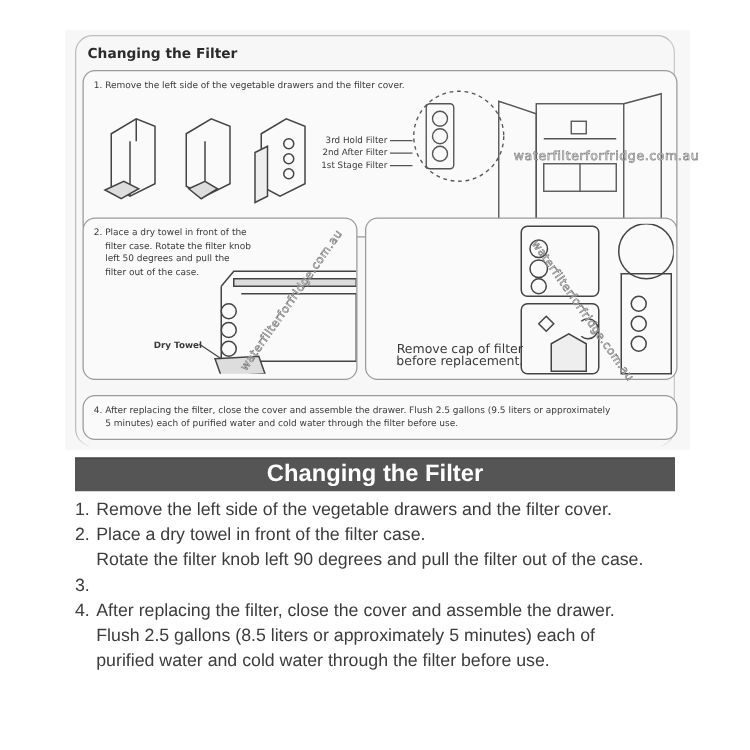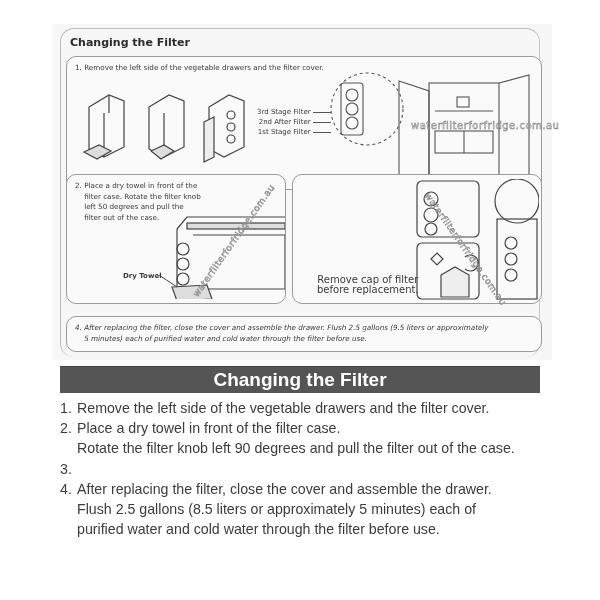--- a/index.html
+++ b/index.html
@@ -20,21 +20,21 @@
   }
   .panel {
     position: absolute; border: 1.2px solid #9a9a9a; border-radius: 10px; background: #fafafa;
     font-family: "DejaVu Sans", sans-serif; color: #3a3a3a; font-size: 7.2px; line-height: 10.6px;
   }
   .p1 { left: 14px; top: 32px; width: 474px; height: 132px; }
   .p2 { left: 14px; top: 150px; width: 218px; height: 128px; }
   .p3 { left: 240px; top: 150px; width: 248px; height: 128px; }
   .p4 { left: 14px; top: 292px; width: 474px; height: 34px; }
   .ptxt { position: absolute; left: 8px; top: 6px; white-space: pre; }
-  .p4 .ptxt { top: 6px; font-style: italic; }
+  .p4 .ptxt { top: 6px; }
 
   .callouts { position: absolute; left: 190px; top: 50px; font-size: 7px; line-height: 10px; color: #3a3a3a; text-align: right; }
   .callouts div::after { content: ""; display: inline-block; width: 18px; border-top: 1px solid #555; vertical-align: middle; margin-left: 2px; }
 
   .label-towel { position: absolute; left: 56px; top: 96px; font-size: 7px; font-weight: bold; }
   .label-cap { position: absolute; left: 24px; top: 100px; font-size: 10px; line-height: 10px; text-align: center; }
 
   .watermark {
     position: absolute; font-family: "DejaVu Sans", sans-serif; color: rgba(255,255,255,0.9);
     -webkit-text-stroke: 0.5px #777; font-size: 10px; letter-spacing: 0.5px; white-space: nowrap;
@@ -77,21 +77,21 @@
           <path d="M72 74 L85 68 L95 74 L82 82 Z" fill="#ddd"></path>
         <path d="M130 30 L150 18 L165 24 L165 70 L145 80 L130 72 Z"></path>
         <circle cx="152" cy="38" r="4"></circle>
           <circle cx="152" cy="50" r="4"></circle>
           <circle cx="152" cy="62" r="4"></circle>
         <path d="M125 45 L135 40 L135 80 L125 85 Z" fill="#eee"></path>
       </g>
     </svg>
 
     <div class="callouts">
-      <div>3rd Stage Filter</div>
+      <div>3rd Hold Filter</div>
       <div>2nd After Filter</div>
       <div>1st Stage Filter</div>
     </div>
 
     <svg class="ill" style="left:262px;top:14px" width="210" height="118">
       <g fill="none" stroke="#555" stroke-width="1.1">
         <circle cx="38" cy="38" r="36" stroke-dasharray="3 3"></circle>
         <rect x="12" y="12" width="22" height="52" rx="3"></rect>
         <circle cx="23" cy="24" r="6"></circle>
           <circle cx="23" cy="38" r="6"></circle>

